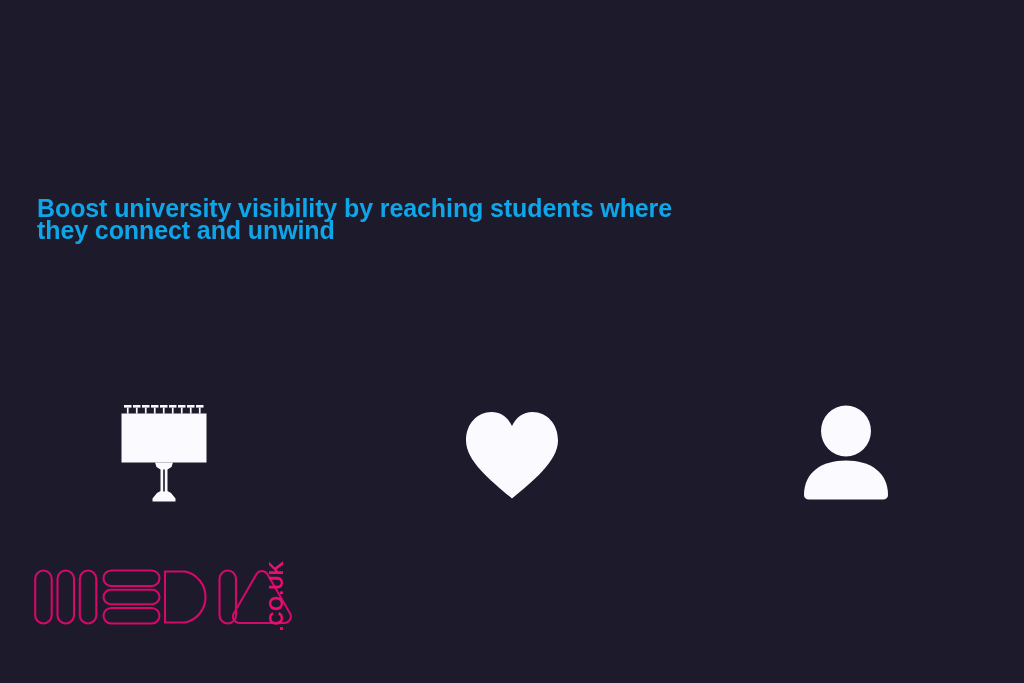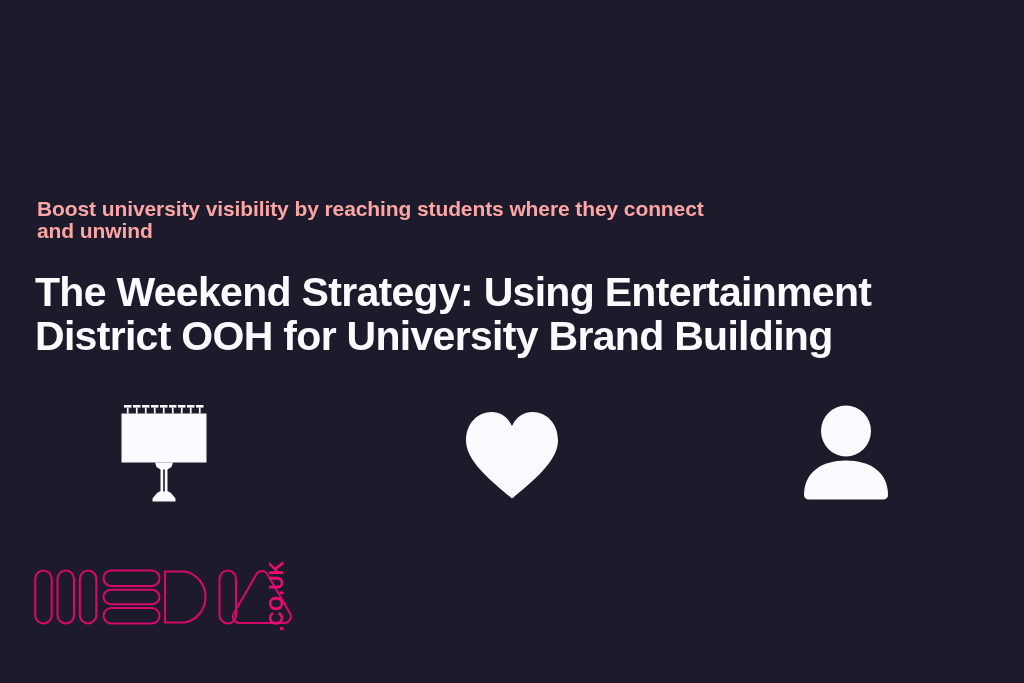--- a/index.html
+++ b/index.html
@@ -23,22 +23,22 @@
     height: 683px;
     background: #1c1a2b;
   }
 
   
   .kicker {
     position: absolute;
     left: 37px;
     top: 198px;
     width: 690px;
-    color: #fca5a5;
-    font-size: 21px;
+    color: #0ea5e9;
+    font-size: 25px;
     font-weight: bold;
     line-height: 21.5px;
     letter-spacing: -0.1px;
   }
 
   
   .headline {
     position: absolute;
     left: 35px;
     top: 270px;
@@ -90,21 +90,20 @@
     white-space: nowrap;
   }
 </style>
 </head>
 <body>
 
 <div class="card">
 
   <div class="kicker">Boost university visibility by reaching students where they connect and unwind</div>
 
-  <h1 class="headline">The Weekend Strategy: Using Entertainment District OOH for University Brand Building</h1>
 
   <div class="icon-row">
 
     <div class="icon-slot slot-billboard">
       <span class="sr-text">Billboard</span>
       <svg width="86" height="100" viewBox="0 0 86 100" fill="#fafaff" aria-hidden="true">
 
         <g>
           <rect x="3" y="0" width="7.5" height="2.6"></rect>
             <rect x="5.9" y="2.6" width="1.7" height="6"></rect>

